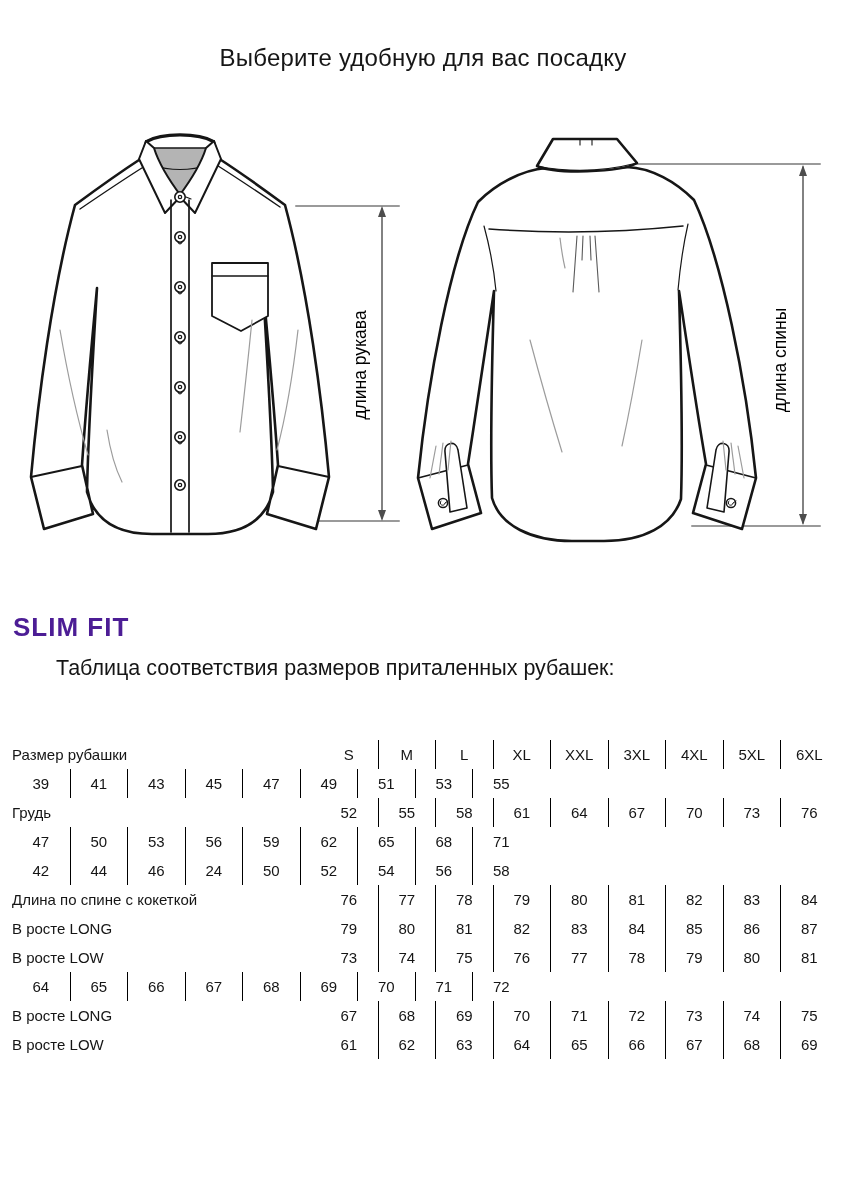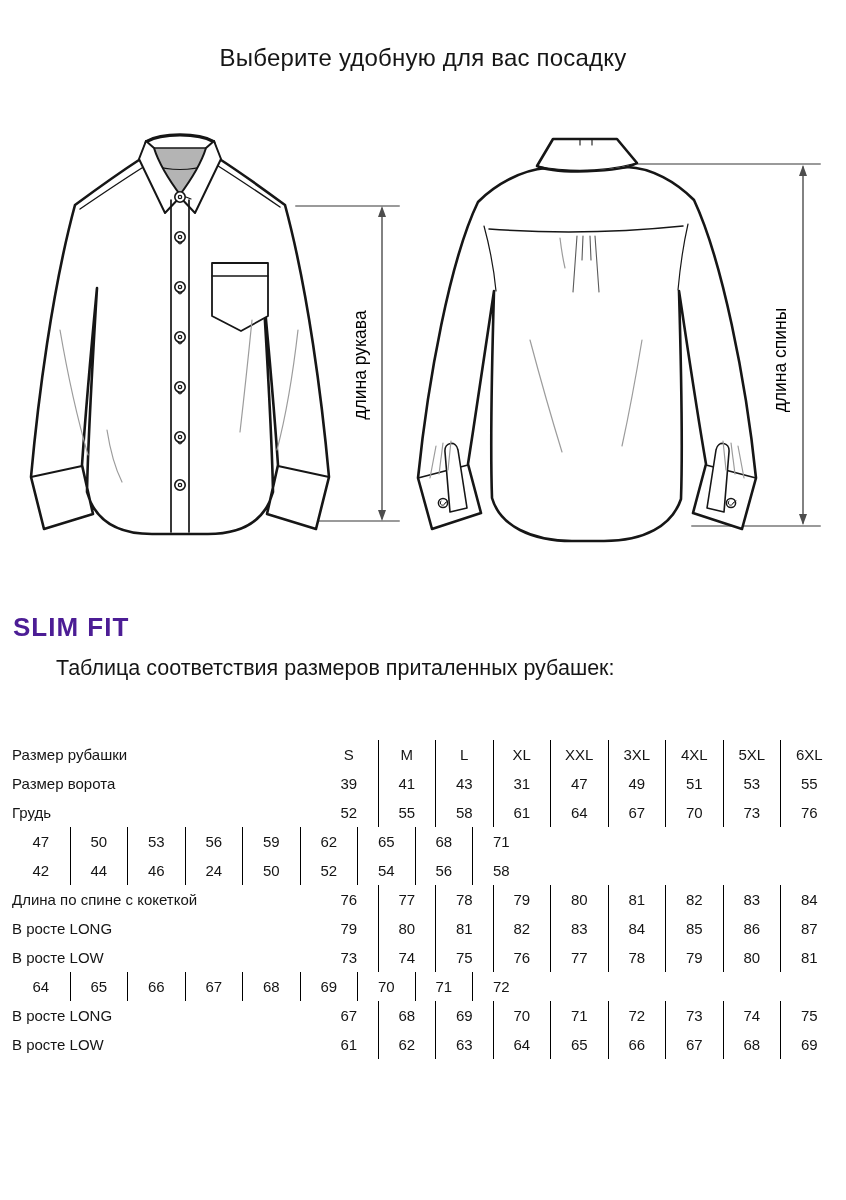--- a/index.html
+++ b/index.html
@@ -189,25 +189,24 @@
       <span class="t-cell">M</span>
       <span class="t-cell">L</span>
       <span class="t-cell">XL</span>
       <span class="t-cell">XXL</span>
       <span class="t-cell">3XL</span>
       <span class="t-cell">4XL</span>
       <span class="t-cell">5XL</span>
       <span class="t-cell">6XL</span>
     </div>
     <div class="t-row">
-      <span class="t-label">Размер ворота</span>
       <span class="t-cell first">39</span>
       <span class="t-cell">41</span>
       <span class="t-cell">43</span>
-      <span class="t-cell">31</span>
+      <span class="t-cell">45</span>
       <span class="t-cell">47</span>
       <span class="t-cell">49</span>
       <span class="t-cell">51</span>
       <span class="t-cell">53</span>
       <span class="t-cell">55</span>
     </div>
     <div class="t-row">
       <span class="t-label">Грудь</span>
       <span class="t-cell first">52</span>
       <span class="t-cell">55</span>

